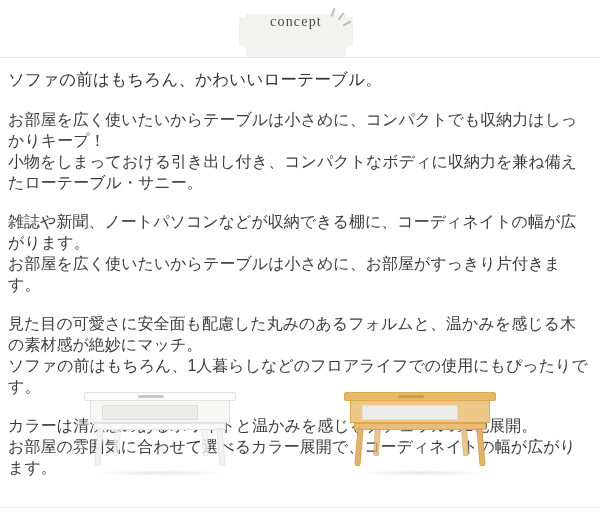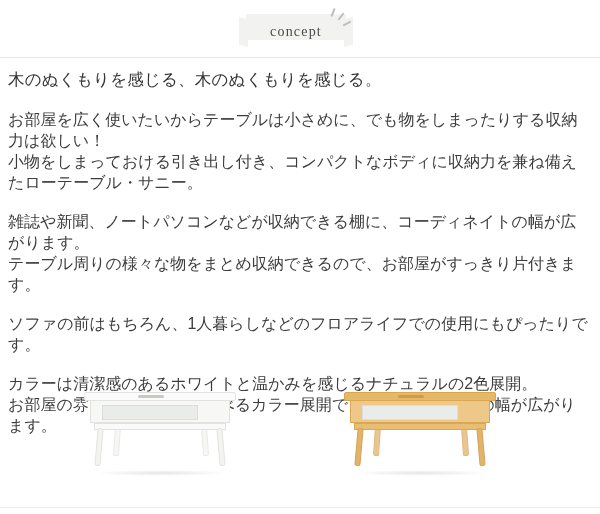--- a/index.html
+++ b/index.html
@@ -17,24 +17,24 @@
 
   
   .badge-wrap {
     position: absolute;
     top: 6px; left: 0; right: 0;
     height: 52px;
   }
   .badge {
     position: absolute;
     left: 246px; top: 8px;
-    width: 100px; height: 26px;
+    width: 100px; height: 44px;
     background: #f2f2f0;
     border-radius: 2px 2px 2px 2px;
-    display: flex; align-items: flex-end; justify-content: center;
+    display: flex; align-items: flex-start; justify-content: center;
   }
   .badge-label {
     font-size: 14px;
     letter-spacing: 1.2px;
     color: #4a4a4a;
     font-family: "Liberation Serif", serif;
   }
   
   .badge:before {
     content: "";
@@ -177,37 +177,38 @@
     <span class="badge-label">concept</span>
   </div>
   <span class="tick t1"></span>
   <span class="tick t2"></span>
   <span class="tick t3"></span>
 </div>
 <div class="divider"></div>
 
 <div class="content">
   <h1 class="headline">
-    <div>木のぬくもりを感じる、木のぬくもりを感じる。</div>
+    <div>ソファの前はもちろん、かわいいローテーブル。</div>
   </h1>
 
   <p class="para">
     </p>
-    <div>お部屋を広く使いたいからテーブルは小さめに、でも物をしまったりする収納力は欲しい！</div>
+    <div>お部屋を広く使いたいからテーブルは小さめに、コンパクトでも収納力はしっかりキープ！</div>
     <div>小物をしまっておける引き出し付き、コンパクトなボディに収納力を兼ね備えたローテーブル・サニー。</div>
   <p></p>
 
   <p class="para">
     </p>
     <div>雑誌や新聞、ノートパソコンなどが収納できる棚に、コーディネイトの幅が広がります。</div>
-    <div>テーブル周りの様々な物をまとめ収納できるので、お部屋がすっきり片付きます。</div>
-  <p></p>
-
-  <p class="para">
-    </p>
+    <div>お部屋を広く使いたいからテーブルは小さめに、お部屋がすっきり片付きます。</div>
+  <p></p>
+
+  <p class="para">
+    </p>
+    <div>見た目の可愛さに安全面も配慮した丸みのあるフォルムと、温かみを感じる木の素材感が絶妙にマッチ。</div>
     <div>ソファの前はもちろん、1人暮らしなどのフロアライフでの使用にもぴったりです。</div>
   <p></p>
 
   <p class="para">
     </p>
     <div>カラーは清潔感のあるホワイトと温かみを感じるナチュラルの2色展開。</div>
     <div>お部屋の雰囲気に合わせて選べるカラー展開で、コーディネイトの幅が広がります。</div>
   <p></p>
 </div>
 

